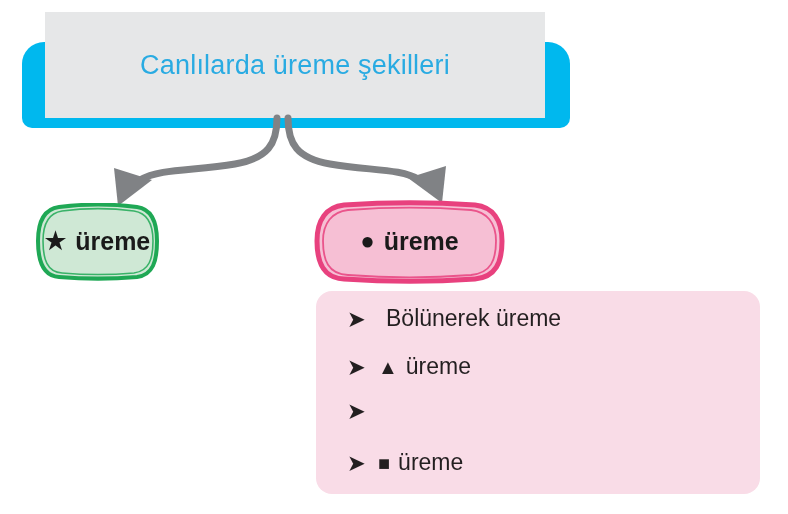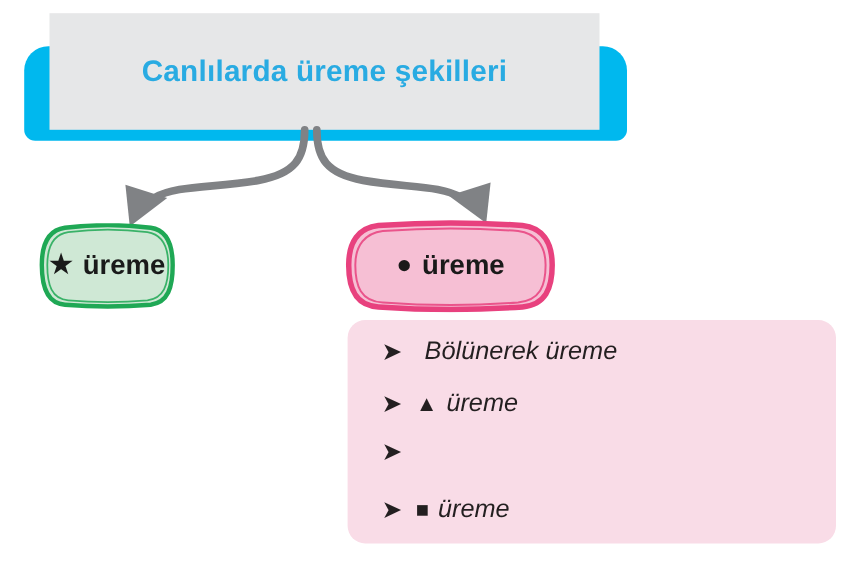--- a/index.html
+++ b/index.html
@@ -52,21 +52,21 @@
     position: absolute;
     left: 45px;
     top: 12px;
     width: 500px;
     height: 106px;
     display: flex;
     align-items: center;
     justify-content: center;
     color: #29abe2;
     font-size: 27px;
-    font-weight: bold;
+    font-weight: normal;
     letter-spacing: 0.2px;
     white-space: nowrap;
   }
 
   
   .connectors {
     position: absolute;
     left: 0;
     top: 110px;
     width: 560px;
@@ -146,21 +146,21 @@
     color: #231f20;
     line-height: 1;
   }
   .list-item .item-glyph {
     display: inline-block;
     margin-right: 8px;
     font-size: 20px;
     line-height: 1;
     color: #231f20;
   }
-  .list-item .item-text { display: inline-block; font-style: italic; }
+  .list-item .item-text { display: inline-block; }
 </style>
 </head>
 <body>
 
 <div id="canvas">
 
   <div class="title-block">
     <div class="title-blue"></div>
     <div class="title-gray"></div>
     <div class="title-text">Canlılarda üreme şekilleri</div>

